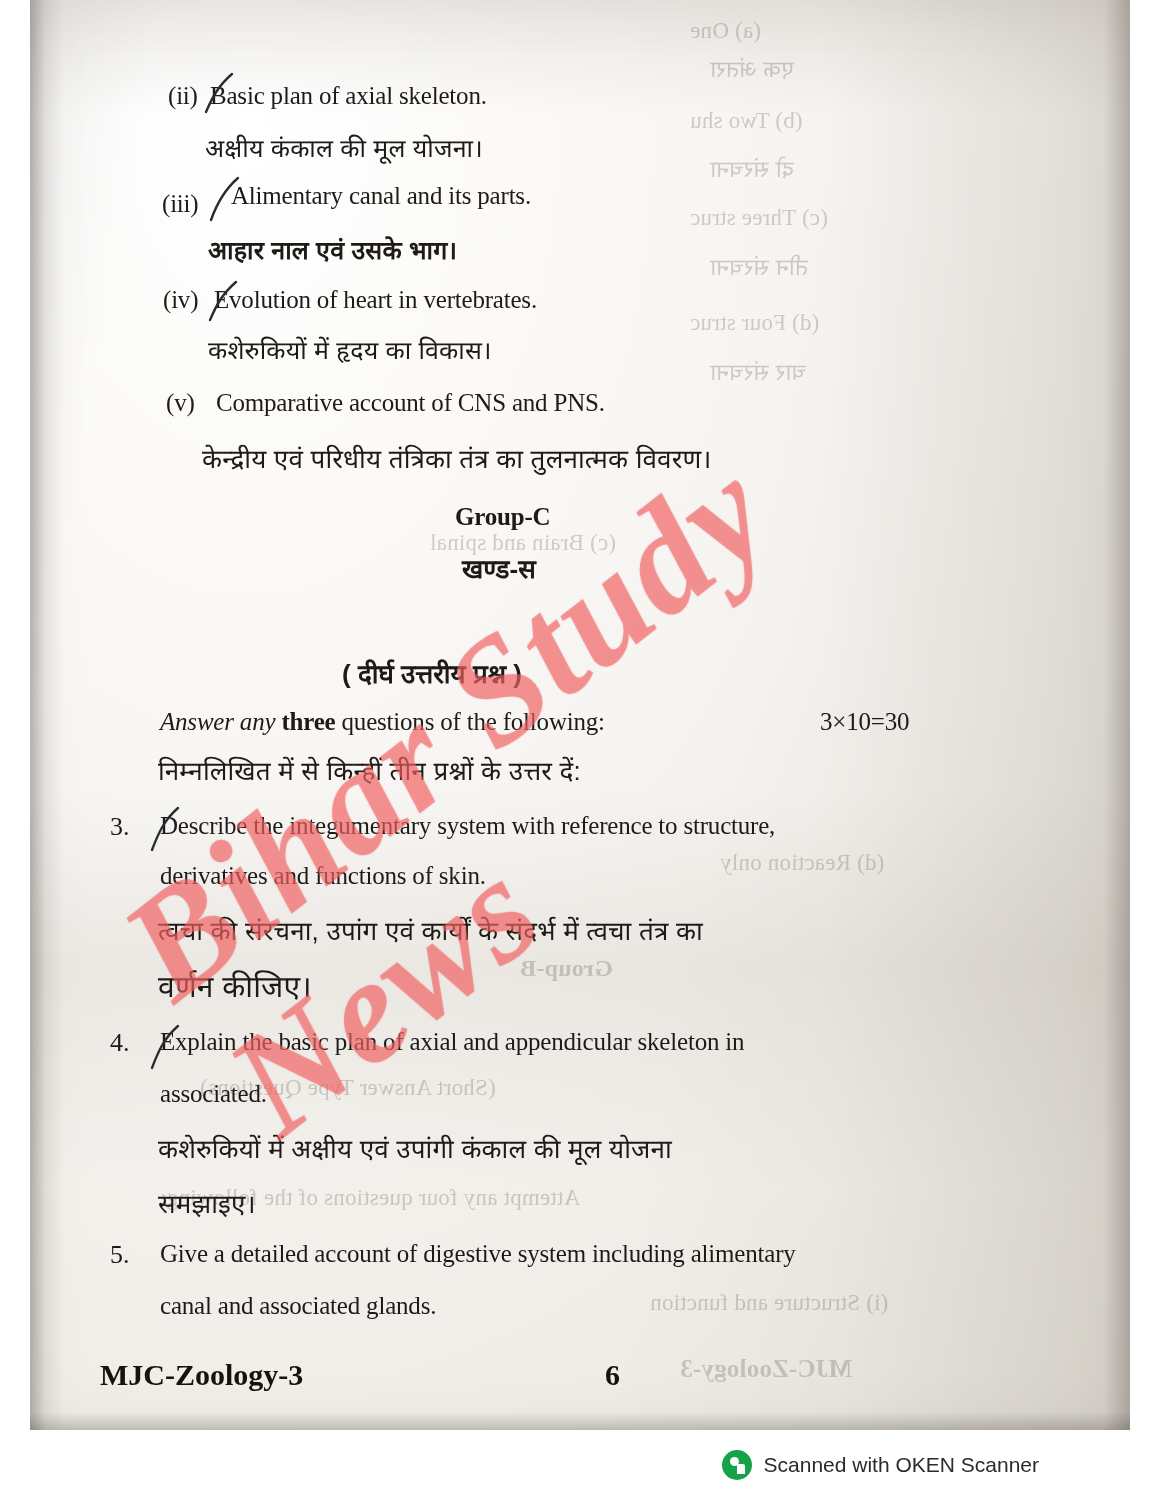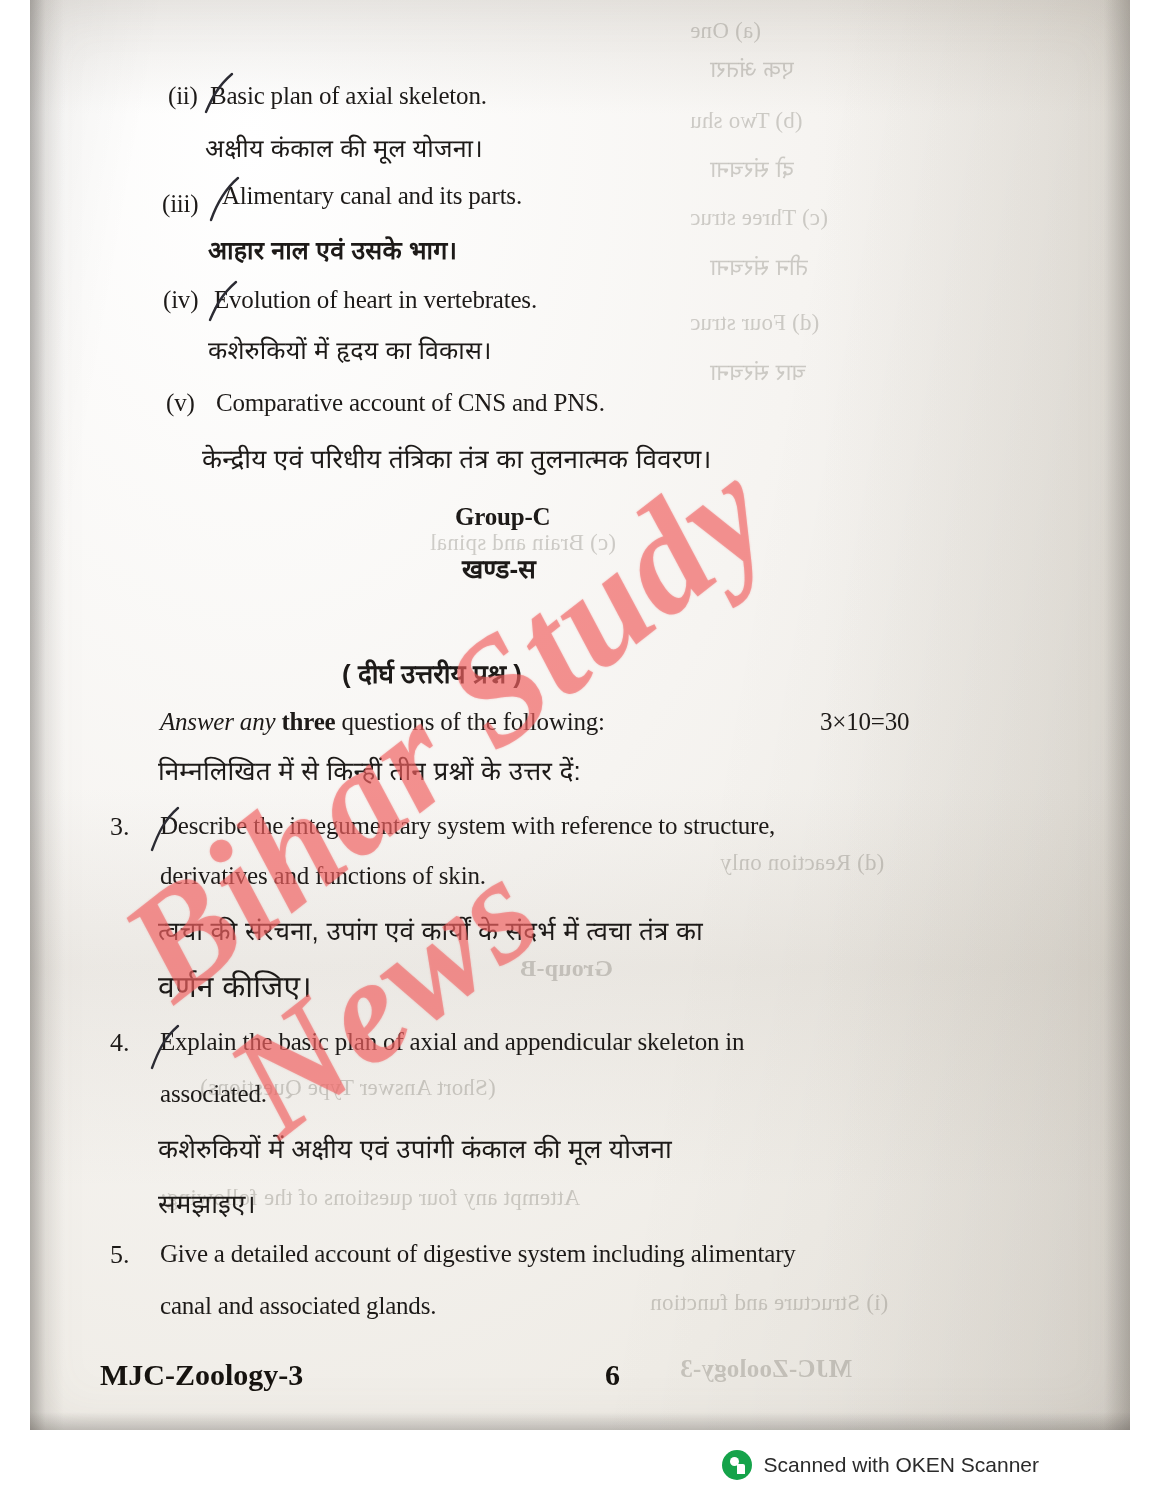--- a/index.html
+++ b/index.html
@@ -236,21 +236,21 @@
     <div class="ghost" style="left:650px; top:1355px; font-size:25px; font-weight:700;">MJC-Zoology-3</div>
 
     <div class="content">
 
 
       <div class="line en" style="left:138px; top:82px;">(ii)</div>
       <div class="line hi" style="left:175px; top:130px;">अक्षीय कंकाल की मूल योजना।</div>
       <div class="line en" style="left:180px; top:82px;">Basic plan of axial skeleton.</div>
 
       <div class="line en" style="left:132px; top:182px;margin-top:8px;">(iii)</div>
-      <div class="line en" style="left:192px; top:182px;">Alimentary canal and its parts.</div>
+      <div class="line en" style="left:201px; top:182px;">Alimentary canal and its parts.</div>
       <div class="line hi" style="left:178px; top:232px;font-weight:bold;">आहार नाल एवं उसके भाग।</div>
 
       <div class="line en" style="left:133px; top:286px;">(iv)</div>
       <div class="line en" style="left:184px; top:286px;">Evolution of heart in vertebrates.</div>
       <div class="line hi" style="left:178px; top:332px;">कशेरुकियों में हृदय का विकास।</div>
 
       <div class="line en" style="left:136px; top:389px;">(v)</div>
       <div class="line en" style="left:186px; top:389px;">Comparative account of CNS and PNS.</div>
       <div class="line hi" style="left:172px; top:440px; font-size:26px;">केन्द्रीय एवं परिधीय तंत्रिका तंत्र का तुलनात्मक विवरण।</div>
 

